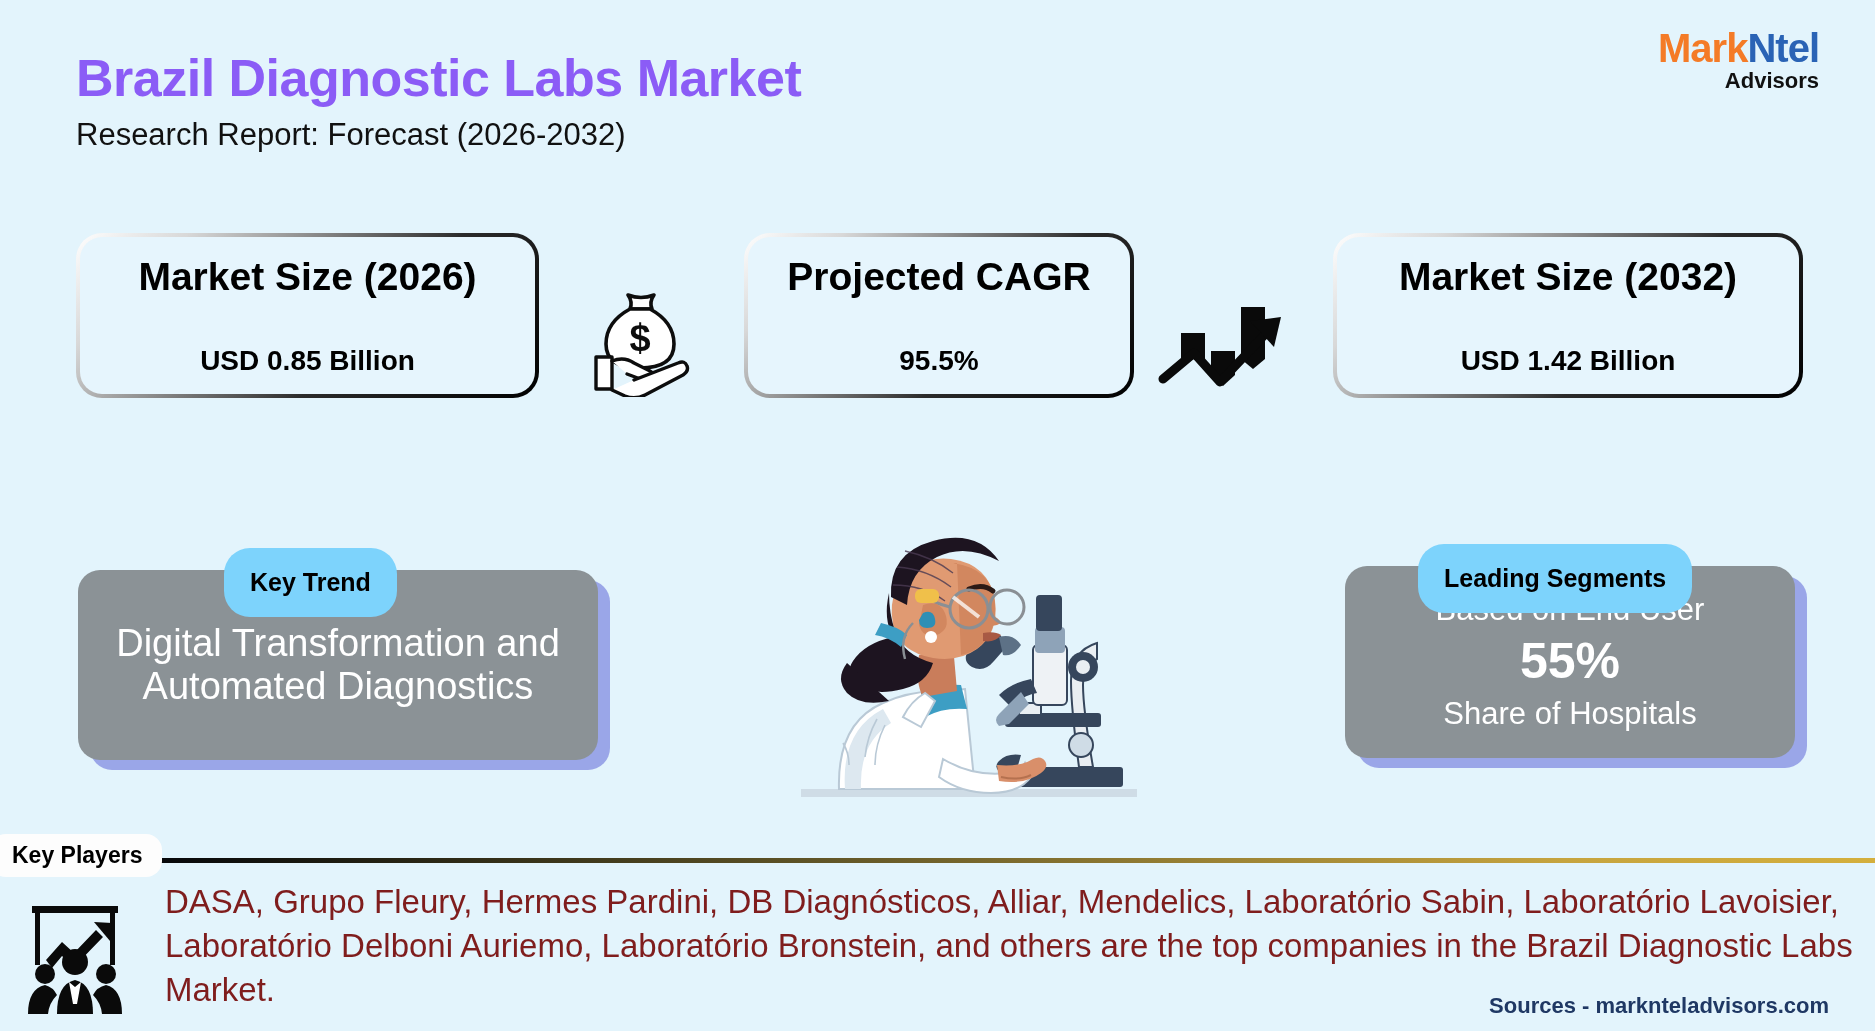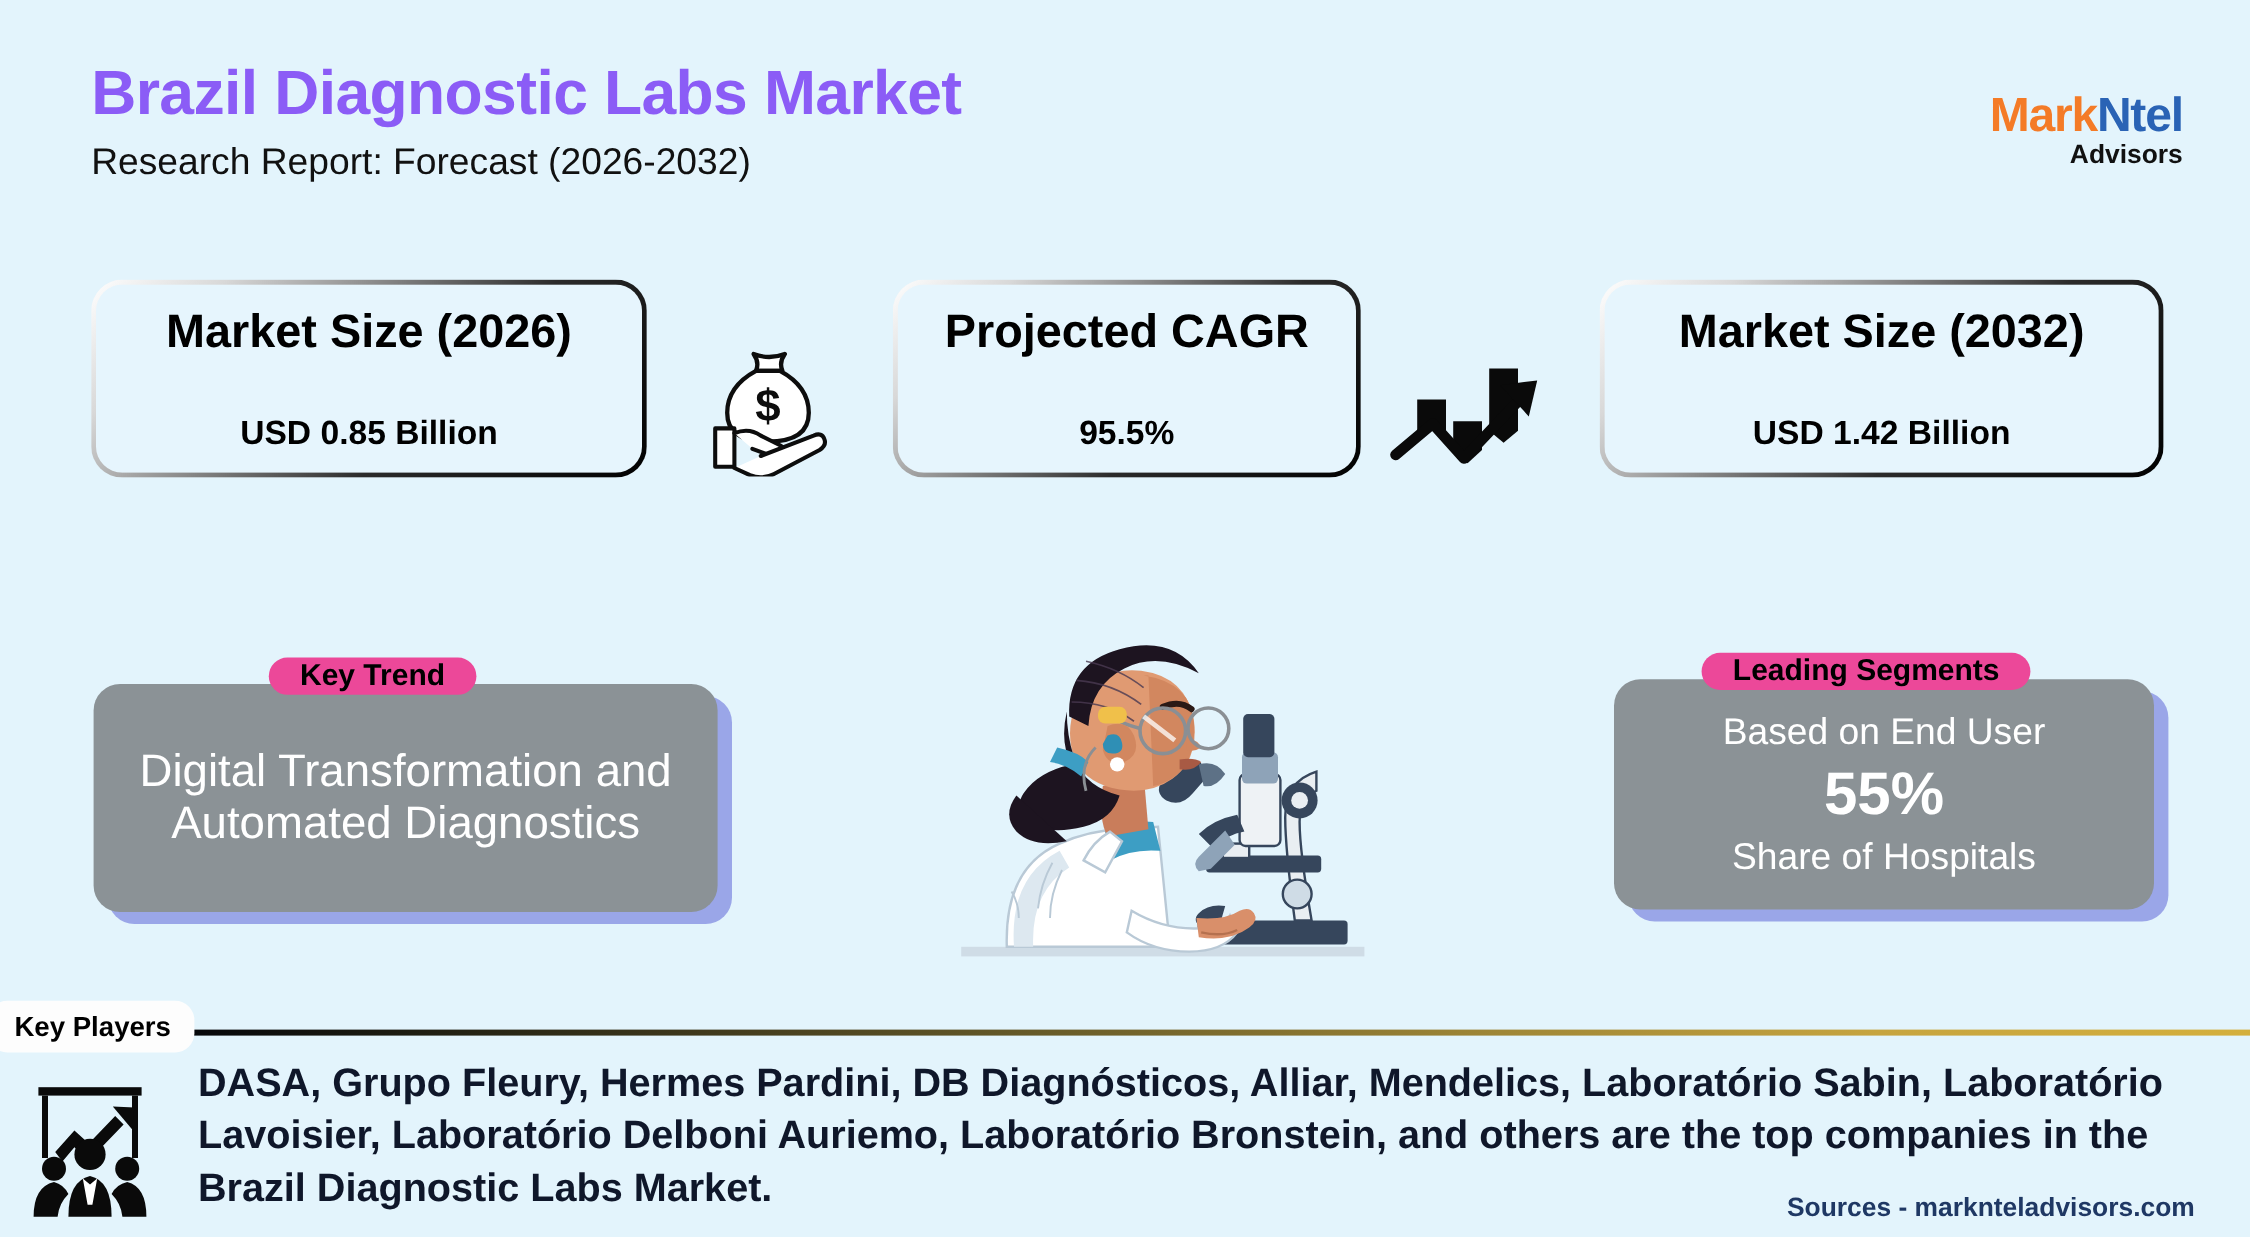--- a/index.html
+++ b/index.html
@@ -15,21 +15,21 @@
   .hdr-title{
     position:absolute; left:76px; top:48px;
     font-size:52px; font-weight:bold; color:#8b5cf6;
     letter-spacing:-0.5px; white-space:nowrap;
   }
   .hdr-sub{
     position:absolute; left:76px; top:117px;
     font-size:31px; font-weight:400; color:#111; white-space:nowrap;
   }
   .logo{ position:absolute; right:56px; top:28px; text-align:right; line-height:1; }
-  .logo-top{ font-size:40px; font-weight:bold; letter-spacing:-1px;margin-top:48px; }
+  .logo-top{ font-size:40px; font-weight:bold; letter-spacing:-1px; }
   .logo-mark{ color:#f47b27; }
   .logo-ntel{ color:#2a63b5; }
   .logo-bottom{ font-size:22px; font-weight:bold; color:#111; letter-spacing:0px; margin-top:2px; }
 
   
   .stat-card{
     position:absolute;
     border-radius:26px;
     background:#e3f4fc;
     display:flex; flex-direction:column;
@@ -65,23 +65,23 @@
   .gbox{
     position:absolute; left:0; top:0;
     width:100%; height:100%;
     background:#8b9296; border-radius:22px;
     display:flex; flex-direction:column;
     align-items:center; justify-content:center;
     color:#ffffff; text-align:center;
   }
   .gbox-pill{
     position:absolute; z-index:5;
-    background:#ec4899;
+    background:#7dd3fc;
     border-radius:26px;
-    padding:1px 26px;
+    padding:20px 26px;
     font-size:25px; font-weight:bold; color:#000;
     white-space:nowrap;
   }
   #trend-wrap{ left:78px; top:570px; width:520px; height:190px; }
   #trend-pill{ left:224px; top:548px; }
   .trend-txt{ font-size:38px; line-height:1.12; font-weight:400; padding:0 4px; }
 
   #seg-wrap{ left:1345px; top:566px; width:450px; height:192px; }
   #seg-pill{ left:1418px; top:544px; }
   .seg-l1{ font-size:31px; font-weight:400; }
@@ -99,21 +99,21 @@
   .kp-pill{
     position:absolute; left:-10px; top:834px;
     background:#fdfdfd; border-radius:16px;
     padding:8px 20px 8px 22px;
     font-size:23px; font-weight:bold; color:#000; white-space:nowrap;
     z-index:4;
   }
   #kp-icon{ position:absolute; left:16px; top:896px; width:118px; height:120px; }
   .kp-text{
     position:absolute; left:165px; top:880px; width:1700px;
-    font-size:33px; line-height:1.34; color:#0f172a; font-weight:700;
+    font-size:33px; line-height:1.34; color:#7f1d1d; font-weight:400;
   }
   .kp-src{
     position:absolute; right:46px; bottom:12px;
     font-size:22px; color:#1f3864; font-weight:700;
   }
 </style>
 </head>
 <body>
 
 <div id="root">

